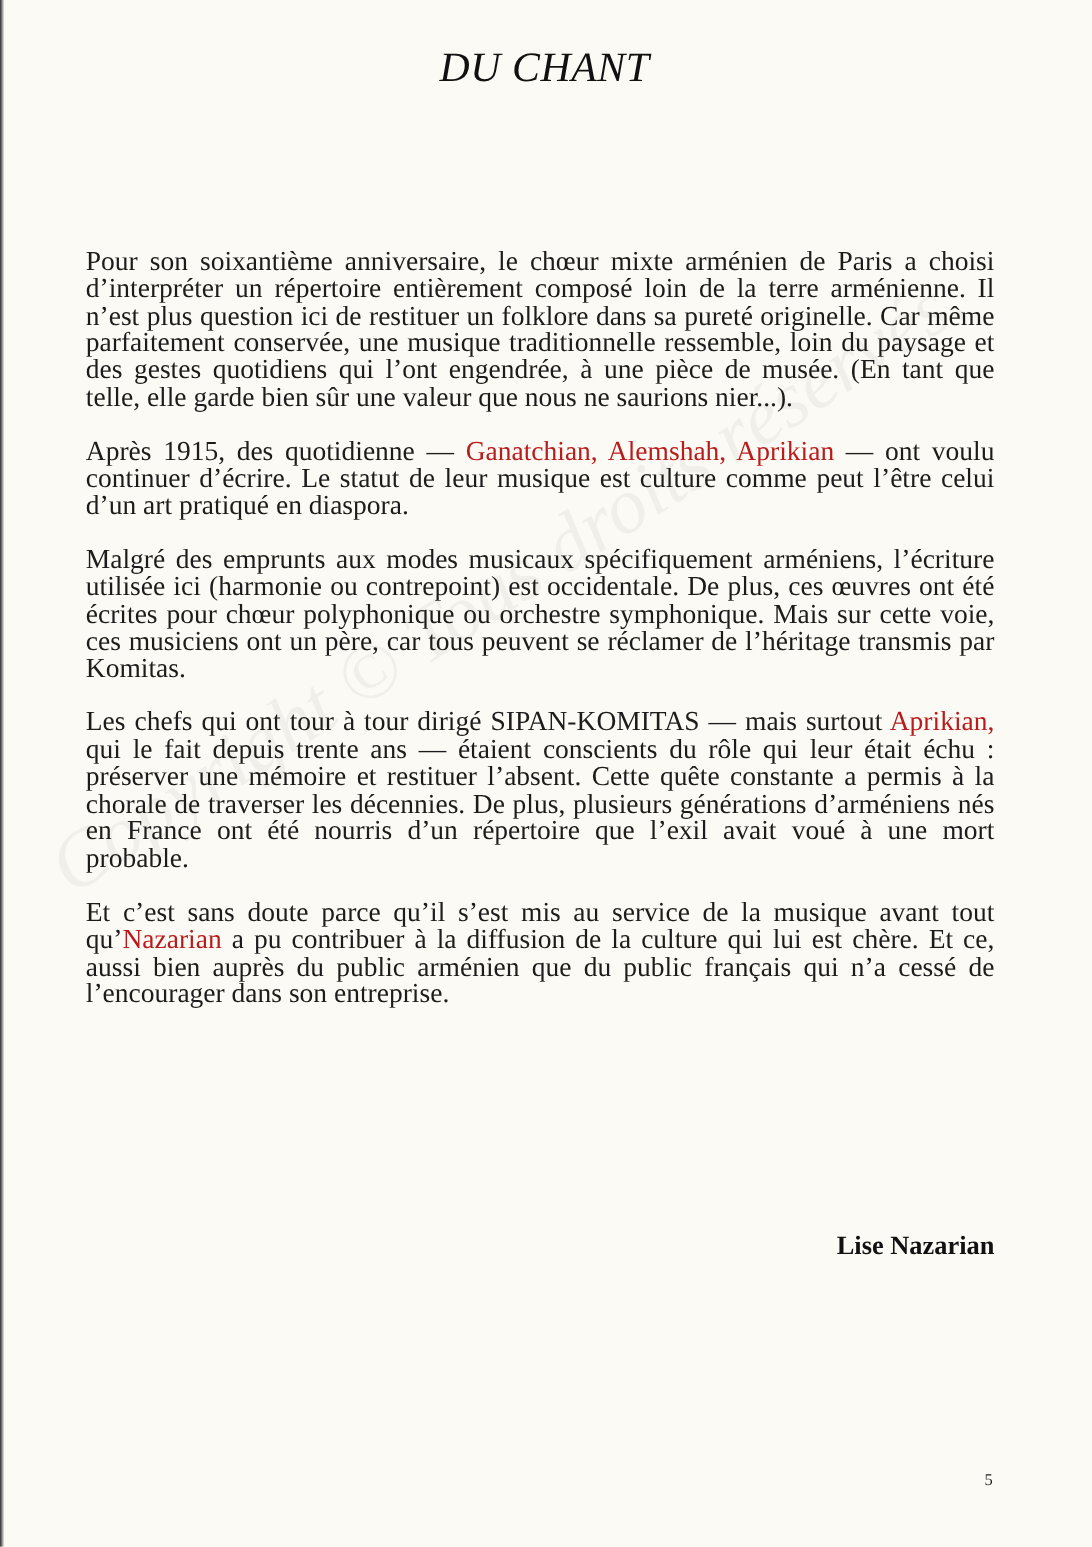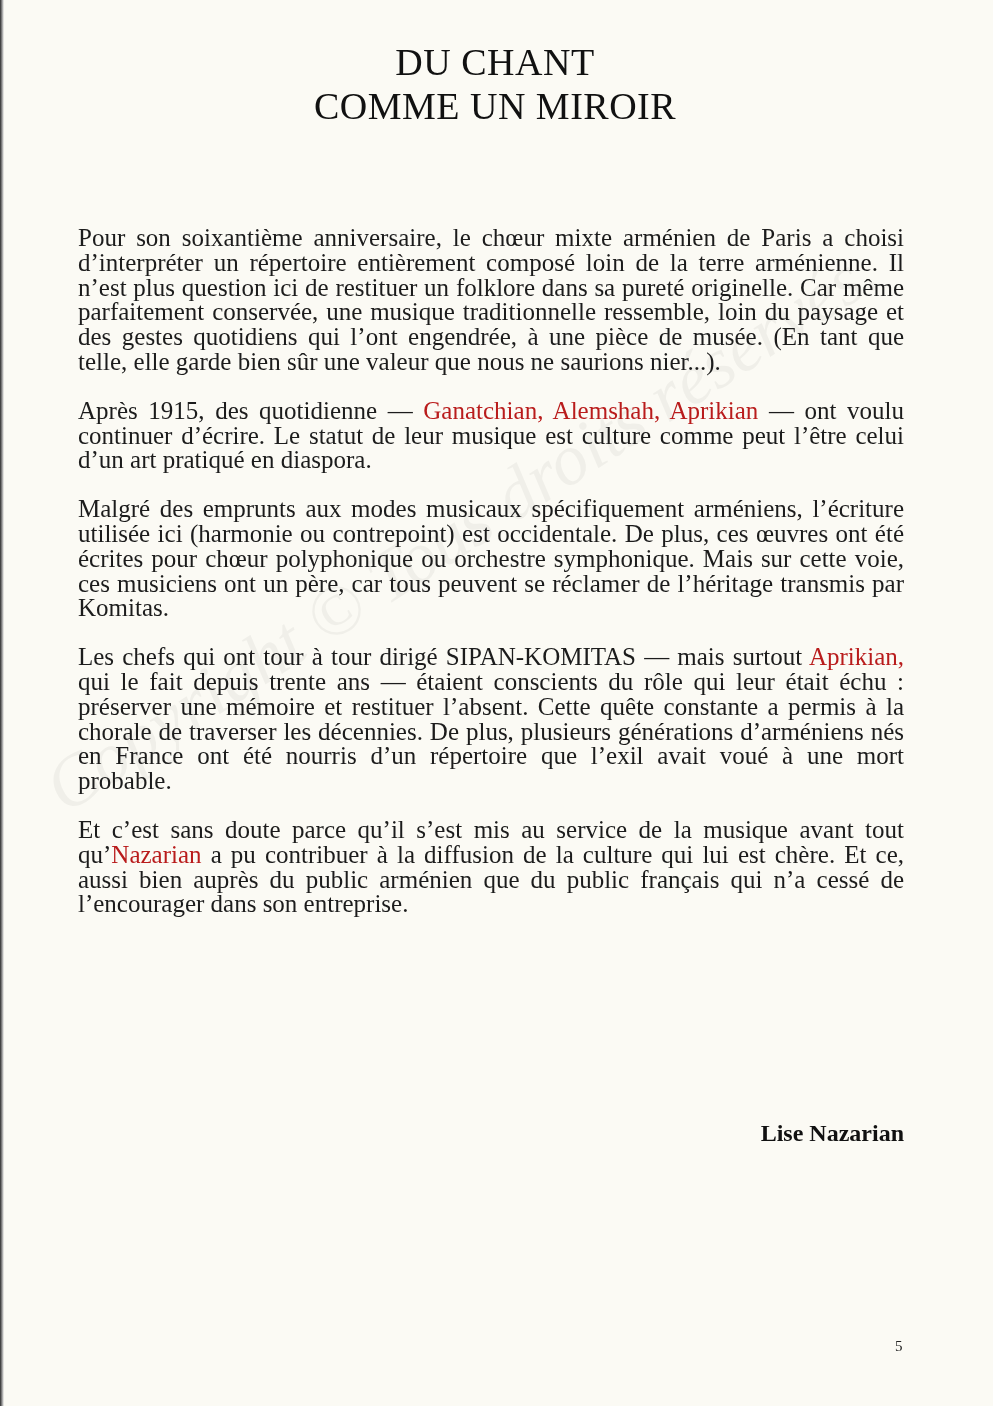--- a/index.html
+++ b/index.html
@@ -27,20 +27,21 @@
       color: rgba(0,0,0,0.045);
       white-space: nowrap;
       pointer-events: none;
     }
     .title {
       position: absolute;
       left: 0; width: 990px;
       top: 40px;
       text-align: center;
       font-family: "Liberation Serif", serif;
+      font-style: italic;
       font-size: 38px;
       line-height: 44px;
       letter-spacing: 0.5px;
       color: #111;
       margin: 0;
       font-weight: normal;
     }
     .body-text {
       position: absolute;
       left: 78px;
@@ -71,21 +72,20 @@
   </style>
 </head>
 <body>
 
 <div class="left-edge"></div>
 
 <div class="watermark">Copyright © Tous droits réservés.</div>
 
 <h1 class="title">
   <span>DU CHANT</span><br>
-  <span>COMME UN MIROIR</span>
 </h1>
 
 <div class="body-text">
   <p>
     <span>Pour son soixantième anniversaire, le chœur mixte arménien de Paris a choisi d’interpréter un répertoire entièrement composé loin de la terre arménienne. Il n’est plus question ici de restituer un folklore dans sa pureté originelle. Car même parfaitement conservée, une musique traditionnelle ressemble, loin du paysage et des gestes quotidiens qui l’ont engendrée, à une pièce de musée. (En tant que telle, elle garde bien sûr une valeur que nous ne saurions nier...).</span>
   </p>
   <p>
     <span>Après 1915, des quotidienne — </span><b>Ganatchian, Alemshah, Aprikian</b><span> — ont voulu continuer d’écrire. Le statut de leur musique est culture comme peut l’être celui d’un art pratiqué en diaspora.</span>
   </p>
   <p>

